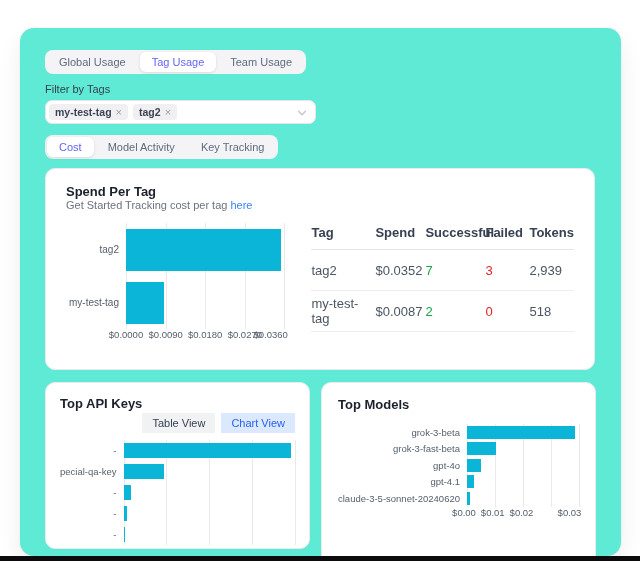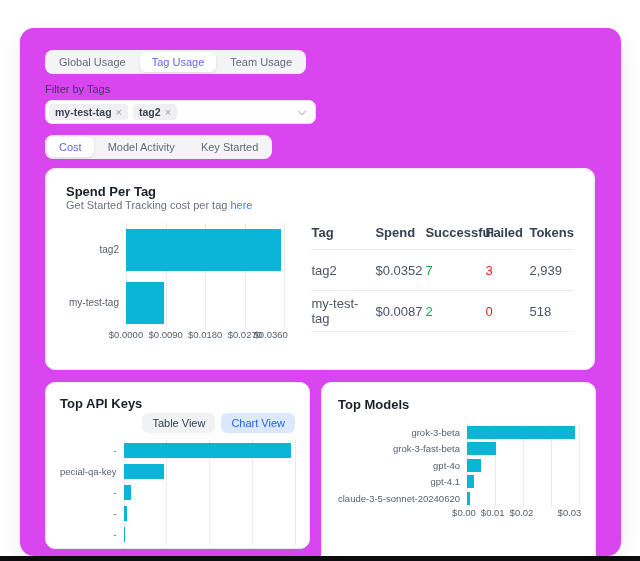--- a/index.html
+++ b/index.html
@@ -1,21 +1,21 @@
 <!DOCTYPE html>
 <html><head>
 <meta charset="utf-8">
 <style>
   * { box-sizing: border-box; margin: 0; padding: 0; }
   html,body { width: 640px; height: 561px; background: #ffffff;
     font-family: "Liberation Sans", "DejaVu Sans", sans-serif; }
   .page { position: relative; width: 640px; height: 561px; overflow: hidden; }
 
   .app { position: absolute; left: 20px; top: 28px; width: 601px; height: 528px;
-    background: #d946ef; border-radius: 14px;
+    background: #5eead4; border-radius: 14px;
     box-shadow: 0 0 0 1px rgba(16,24,40,0.03), 0 10px 24px rgba(16,24,40,0.07);
     padding: 22px 25px; }
 
   
   .seg { display: inline-flex; background: #f4f4f7; border-radius: 8px; padding: 2px; gap: 2px; }
   .seg-item { border: none; background: transparent; font-family: inherit;
     font-size: 11px; color: #5f6b7c; padding: 4px 12px; border-radius: 6px; cursor: pointer; }
   .seg-item.active { background: #fff; color: #6366f1; font-weight: 500;
     box-shadow: 0 1px 3px rgba(16,24,40,0.12); }
 
@@ -67,21 +67,21 @@
   .tr.th .td { padding: 2px 0 9px; font-weight: 700; color: #374151; }
   .tr.row { height: 41px; }
   .td { color: #4b5563; }
   .green { color: #16a34a; }
   .red { color: #e02424; }
 
   .bottom-row { display: flex; gap: 11px; margin-top: 12px; align-items: flex-start; }
   .card-keys { width: 265px; height: 167px; padding: 13px 14px 0; overflow: hidden; }
   .view-btns { display: flex; justify-content: flex-end; gap: 6px; margin-top: 2px; }
   .vbtn { border: none; font-family: inherit; font-size: 11px; padding: 4px 10px;
-    border-radius: 6px; cursor: pointer; }
+    border-radius: 0; cursor: pointer; }
   .vbtn-gray { background: #f1f2f4; color: #374151; }
   .vbtn-blue { background: #dce8fd; color: #2563eb; font-weight: 500; }
   .card-models { width: 275px; height: 186px; padding: 14px 16px; }
 
   .footer-bar { position: absolute; left: 0; right: 0; bottom: 0; height: 5px; background: #0c0c0e; }
 </style>
 </head>
 <body>
 
 <div class="page">
@@ -105,21 +105,21 @@
         <span class="tag-x">×</span>
       </span>
       <svg class="chev" viewBox="0 0 10 10" fill="none">
         <path d="M1.5 3.2 L5 6.8 L8.5 3.2" stroke="currentColor" stroke-width="1.4" stroke-linecap="round" stroke-linejoin="round"></path>
       </svg>
     </div>
 
     <div class="seg seg2">
       <button class="seg-item active">Cost</button>
       <button class="seg-item">Model Activity</button>
-      <button class="seg-item">Key Started</button>
+      <button class="seg-item">Key Tracking</button>
     </div>
 
     <section class="card card-spend">
       <h2>Spend Per Tag</h2>
       <p class="sub"><span>Get Started Tracking cost per tag </span><a>here</a></p>
       <div class="spend-body">
         <div class="hchart chart-spend" style="--bar-color: #0bb5d8;">
             <div class="hc-body">
               <div class="hc-labels">
                 <div class="hc-label">tag2</div>

